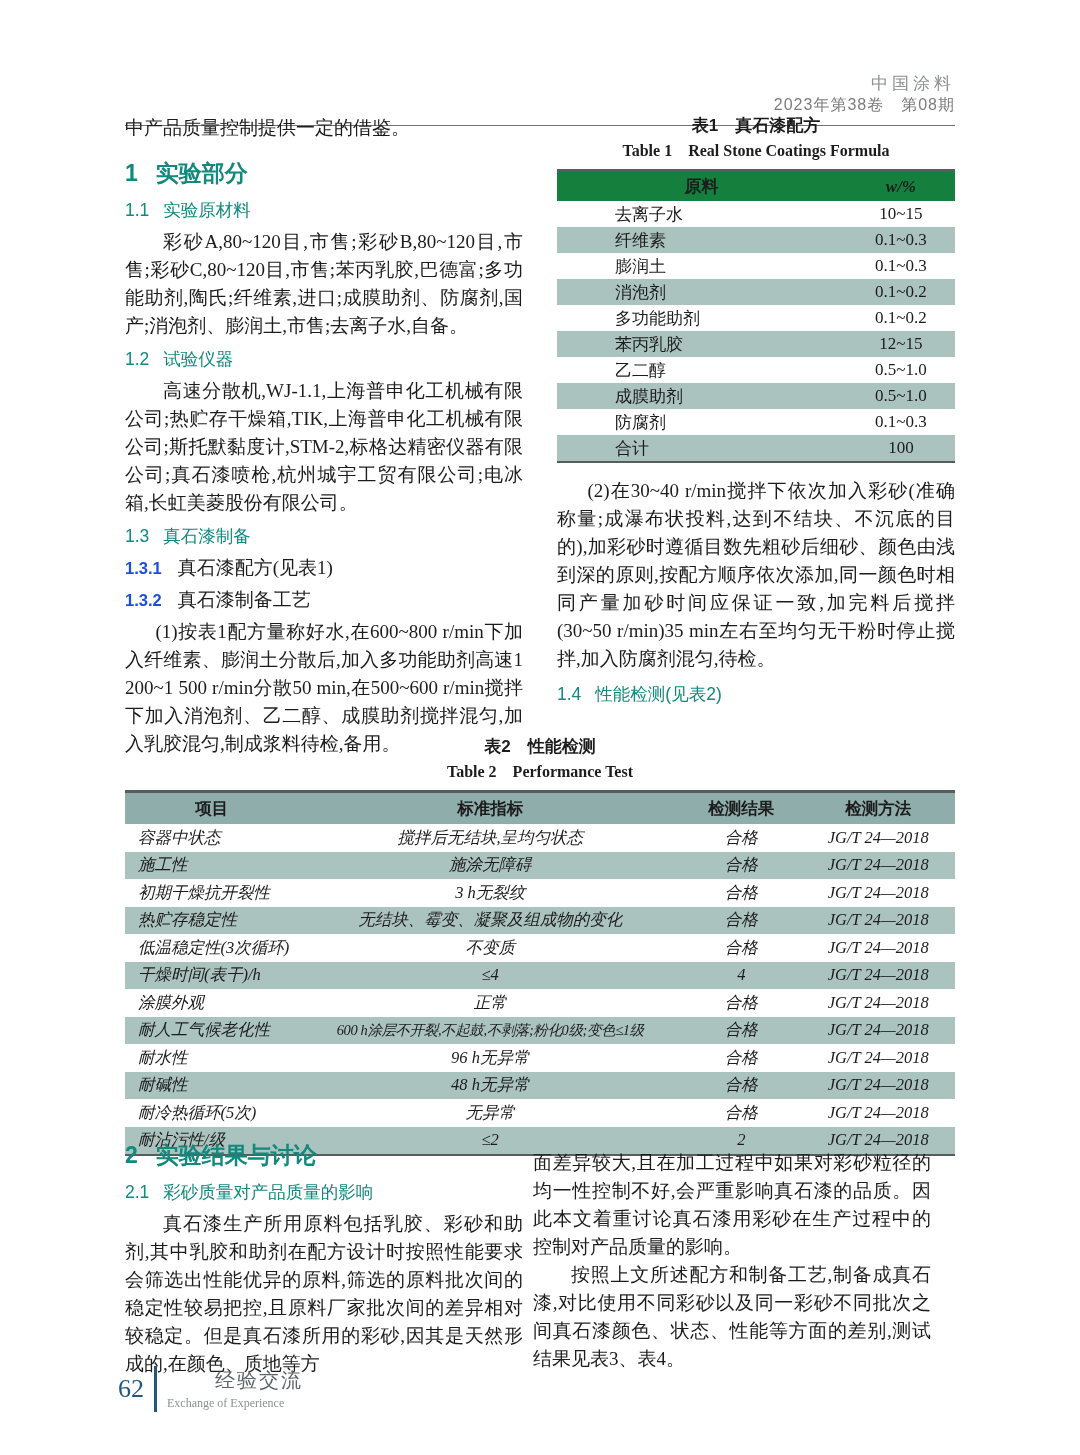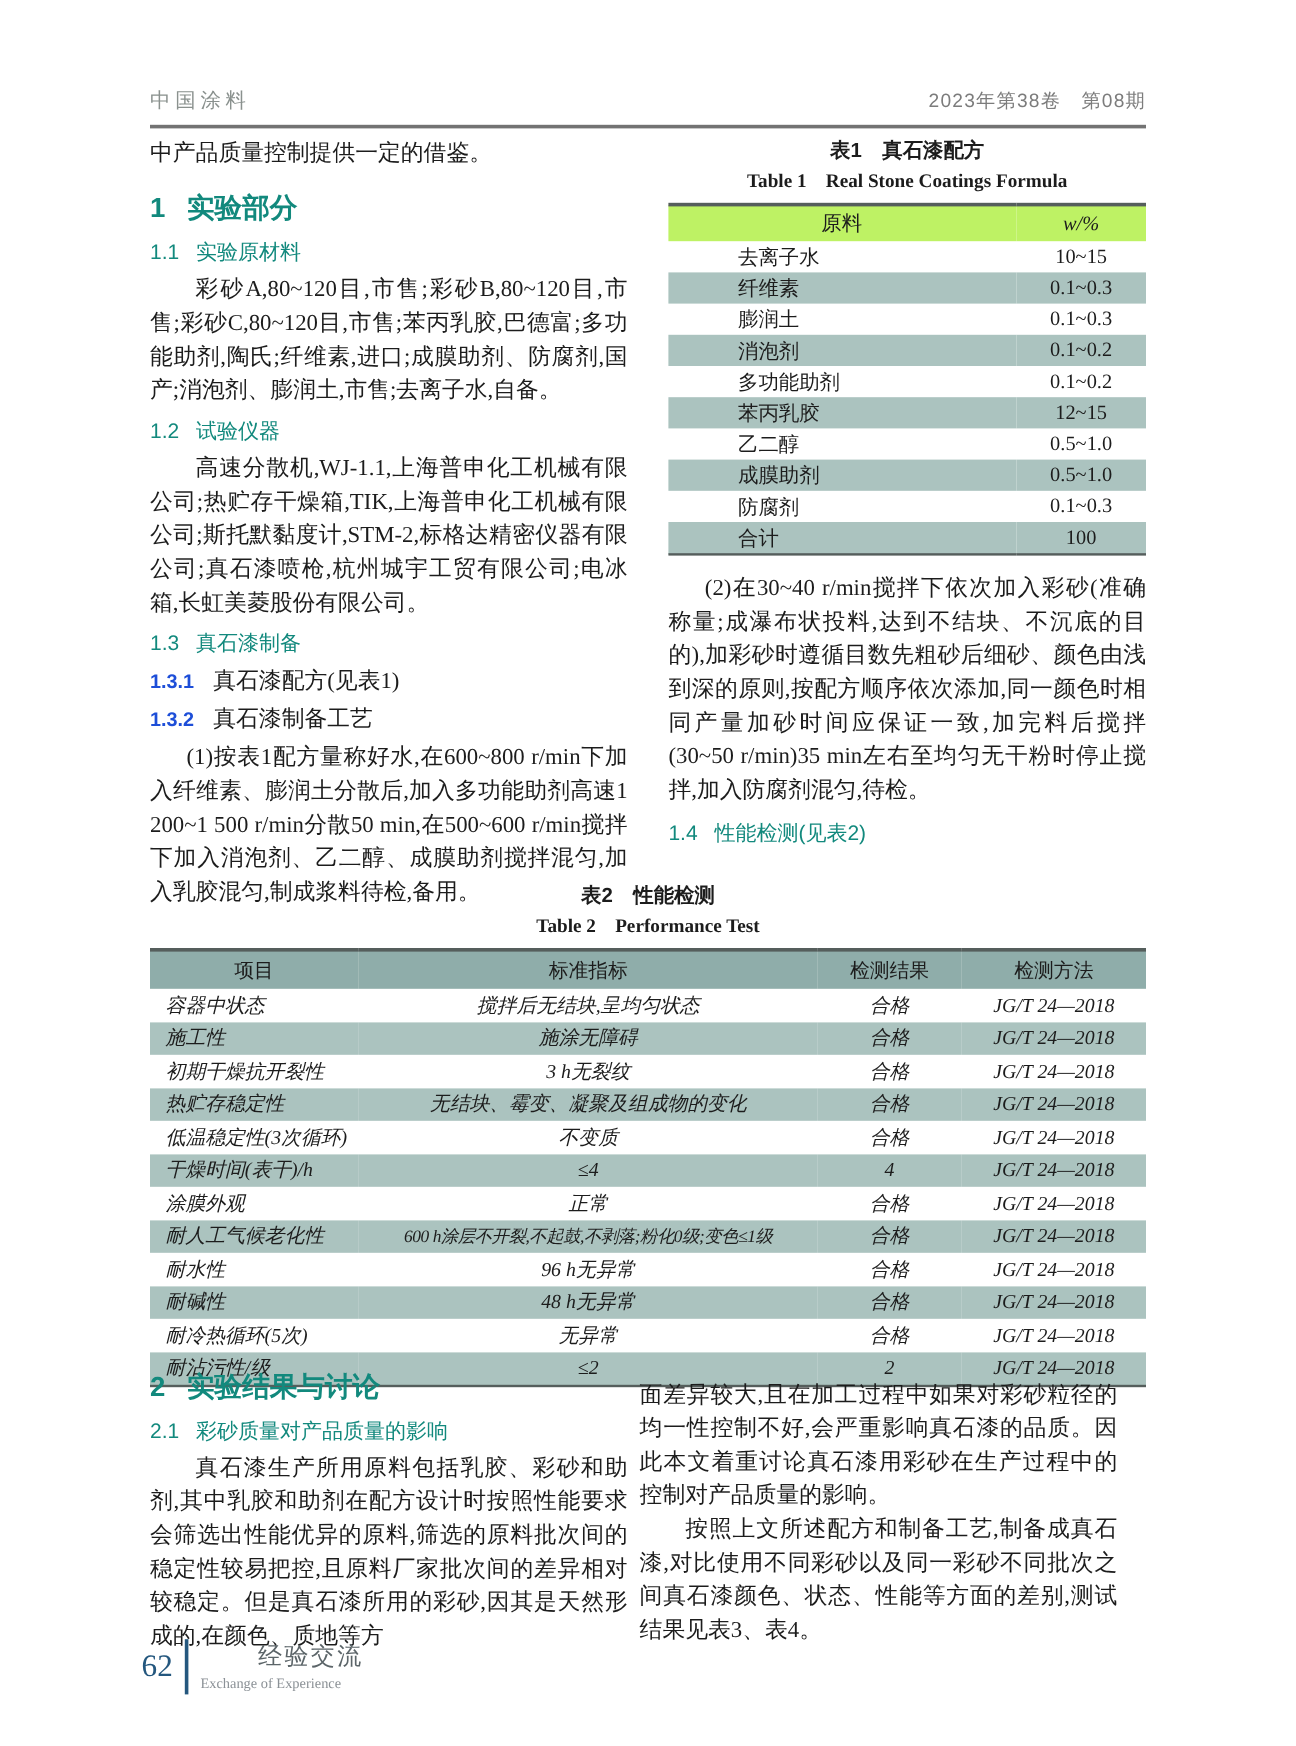--- a/index.html
+++ b/index.html
@@ -2,22 +2,22 @@
 <html><head>
 <meta charset="utf-8">
 <style>
   html,body{margin:0;padding:0;background:#e8e8e8;}
   .page{position:relative;width:1080px;height:1455px;background:#ffffff;margin:0 auto;
         font-family:"Liberation Serif","DejaVu Serif",serif;color:#1c1c1c;overflow:hidden;}
 
   
   .page-header{position:absolute;left:125px;top:72px;width:830px;display:flex;
                justify-content:space-between;align-items:flex-end;padding-bottom:9px;
-               border-bottom:3px solid #737373;
-               font-family:"Liberation Sans","DejaVu Sans",sans-serif;}
+               border-bottom:1px solid #737373;
+               font-family:"Liberation Sans","DejaVu Sans",sans-serif;flex-direction:column;}
   .journal-name{font-size:17px;color:#8a918e;letter-spacing:4px;}
   .issue-info{font-size:16px;color:#7c7c7c;letter-spacing:1px;}
 
   
   .col-left {position:absolute;left:125px;top:114px;width:398px;}
   .col-right{position:absolute;left:557px;top:112px;width:398px;}
   .table2-block{position:absolute;left:125px;top:733px;width:830px;}
   .sec2-left {position:absolute;left:125px;top:1140px;width:398px;}
   .sec2-right{position:absolute;left:533px;top:1149px;width:398px;}
 
@@ -36,29 +36,29 @@
            font-weight:bold;font-size:16.5px;margin-right:16px;}
 
   
   .cap-zh{text-align:center;font-family:"Liberation Sans","DejaVu Sans",sans-serif;
           font-weight:bold;font-size:17px;margin:2px 0 4px;}
   .cap-en{text-align:center;font-weight:bold;font-size:16px;margin:0 0 7px;}
 
   
   table{border-collapse:collapse;width:100%;}
   .t1{border-top:3px solid #555e5c;border-bottom:2px solid #555e5c;font-size:17px;}
-  .t1 th{background:#bef264;font-weight:normal;height:27px;}
+  .t1 th{background:#15803d;font-weight:bold;height:27px;}
   .t1 td{height:24px;}
   .t1 tbody tr:nth-child(even){background:#abc3bf;}
   .t1 .name{text-align:left;padding-left:58px;}
   .t1 .val{text-align:center;}
   .t1 th.val{font-style:italic;}
 
   .t2{border-top:3px solid #555e5c;border-bottom:2px solid #555e5c;font-size:16.5px;}
-  .t2 th{background:#8fadaa;font-weight:normal;height:29px;}
+  .t2 th{background:#8fadaa;font-weight:bold;height:29px;}
   .t2 td{height:25.5px;font-style:italic;}
   .t2 tbody tr:nth-child(even){background:#abc3bf;}
   .t2 .item{text-align:left;padding-left:13px;width:21%;}
   .t2 .std{text-align:center;width:46%;margin-top:28px;}
   .t2 .res{text-align:center;width:14.5%;}
   .t2 .mth{text-align:center;width:18.5%;}
   .t2 th.item{text-align:center;padding-left:0;}
   .t2 tbody tr:nth-child(8) .std{font-size:14.5px;letter-spacing:-0.4px;}
 
   

